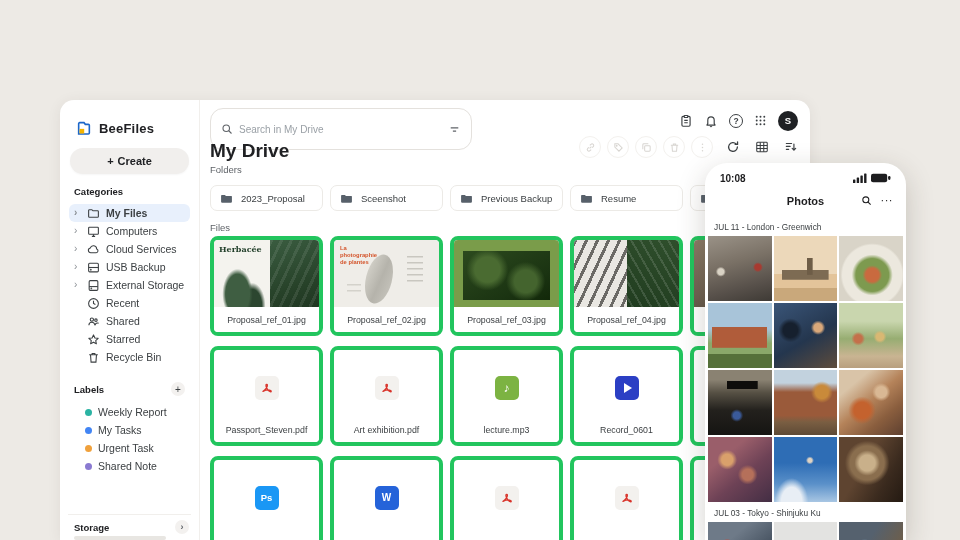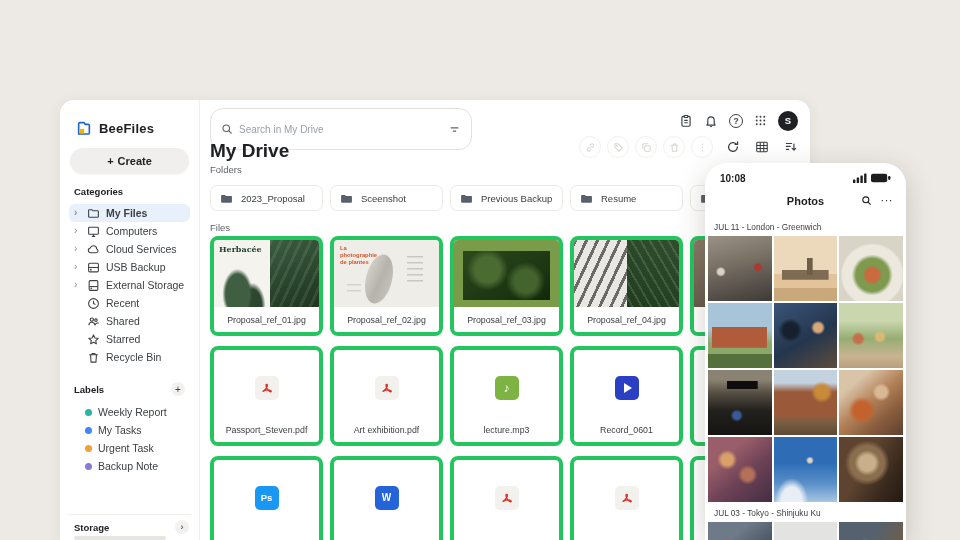--- a/index.html
+++ b/index.html
@@ -244,21 +244,21 @@
       <div class="sitem" style="padding-left:14px">
         <span class="dot" style="background-color: rgb(66, 133, 244);"></span>
         <span>My Tasks</span>
       </div>
       <div class="sitem" style="padding-left:14px">
         <span class="dot" style="background-color: rgb(240, 161, 60);"></span>
         <span>Urgent Task</span>
       </div>
       <div class="sitem" style="padding-left:14px">
         <span class="dot" style="background-color: rgb(138, 122, 209);"></span>
-        <span>Backup Note</span>
+        <span>Shared Note</span>
       </div>
 
       <div class="s-div"></div>
       <div class="storage-row">
         <span>Storage</span>
         <span class="st-chev">›</span>
       </div>
       <div class="s-bar"></div>
     </div>
 

